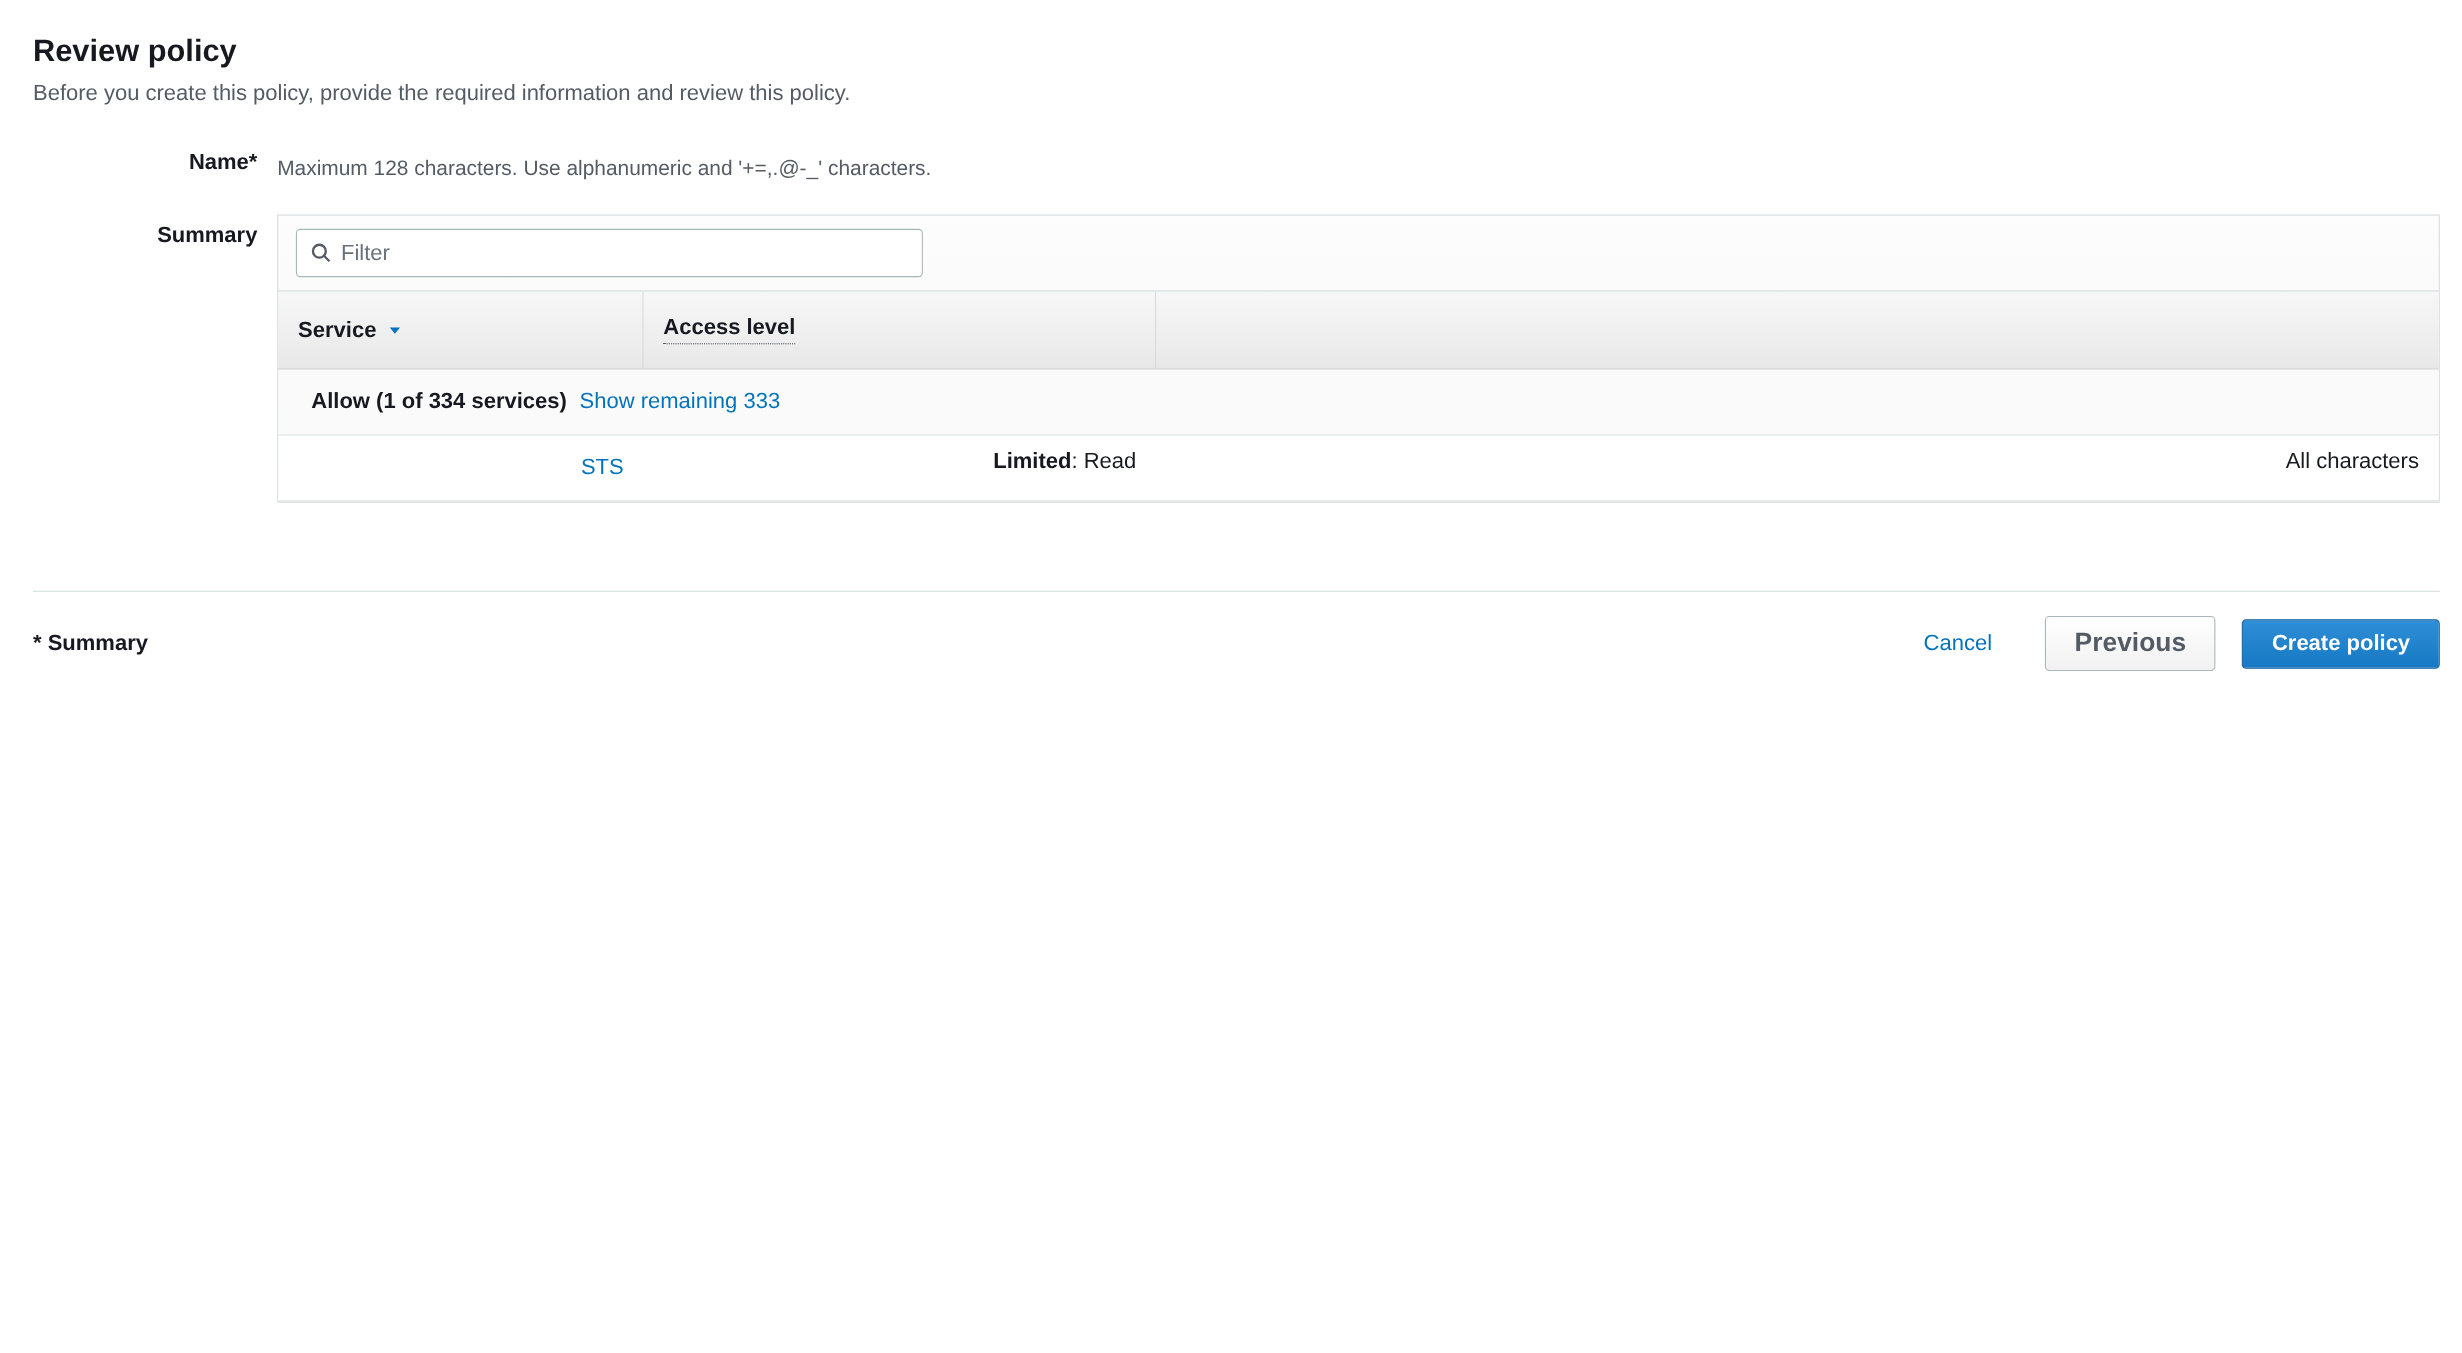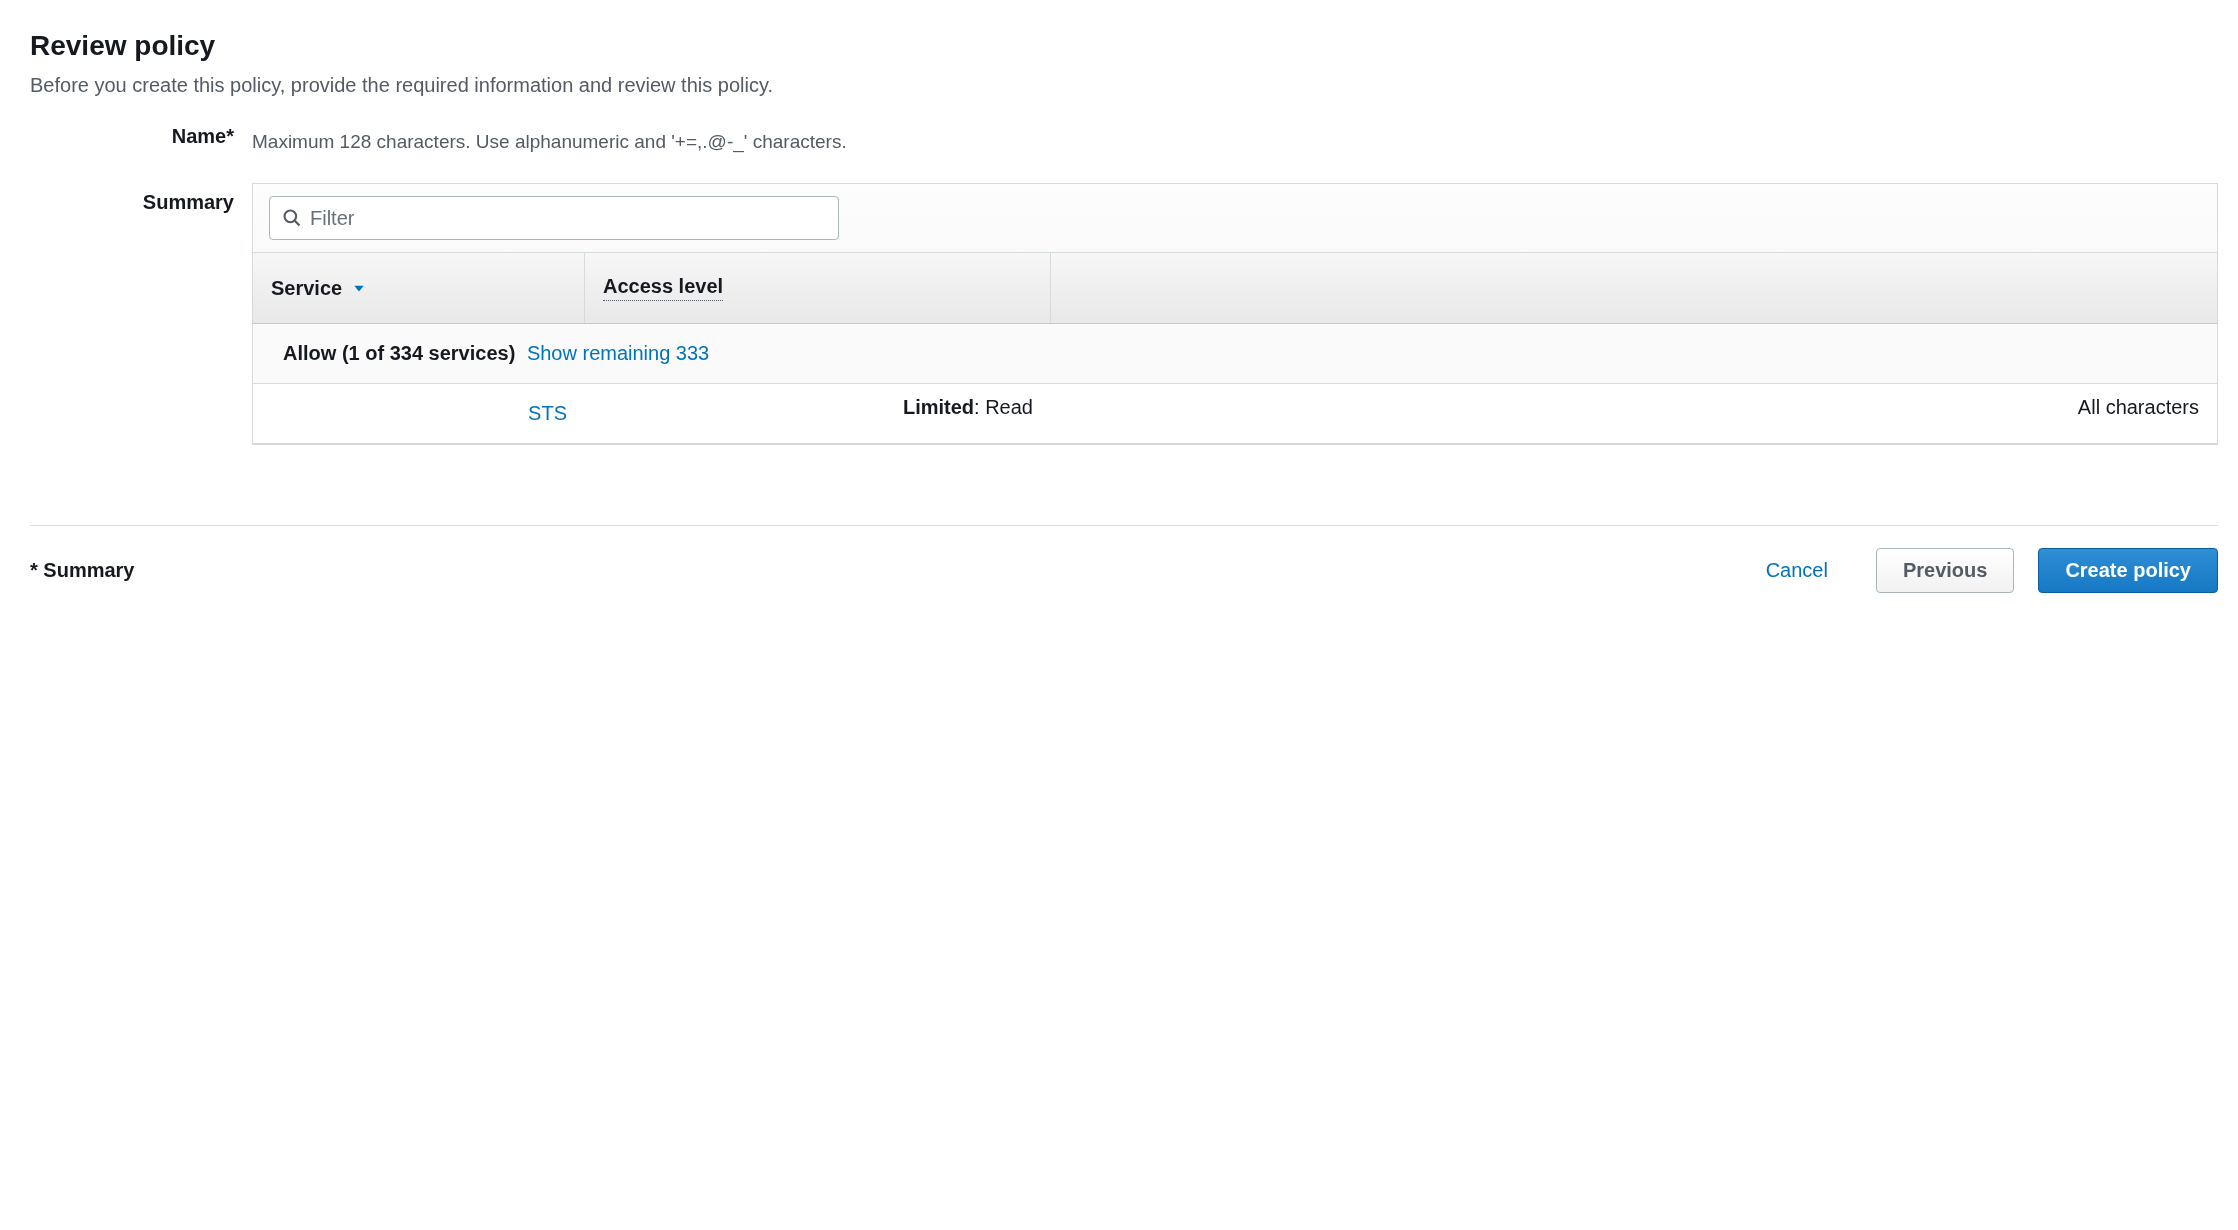--- a/index.html
+++ b/index.html
@@ -11,21 +11,21 @@
     }
     .page-title {
       font-size: 28px;
       font-weight: 700;
       color: #16191f;
       margin-bottom: 12px;
     }
     .page-subtitle {
       font-size: 20px;
       color: #545b64;
-      margin-bottom: 20px;
+      margin-bottom: 32px;
     }
     .form-row {
       display: flex;
       align-items: flex-start;
       margin-bottom: 30px;
     }
     .form-label {
       width: 222px;
       text-align: right;
       padding-right: 18px;
@@ -156,21 +156,21 @@
       color: #0073bb;
       font-weight: 400;
       font-size: 20px;
       background: none;
       border: none;
       cursor: pointer;
       padding: 10px 18px;
       margin-right: 30px;
     }
     .btn-default {
-      font-size: 20px;
+      font-size: 24px;
       font-weight: 700;
       color: #545b64;
       background: linear-gradient(#fff, #f1f1f1);
       border: 1px solid #aab7b8;
       border-radius: 4px;
       padding: 10px 26px;
       cursor: pointer;
       margin-right: 24px;
     }
     .btn-primary {

